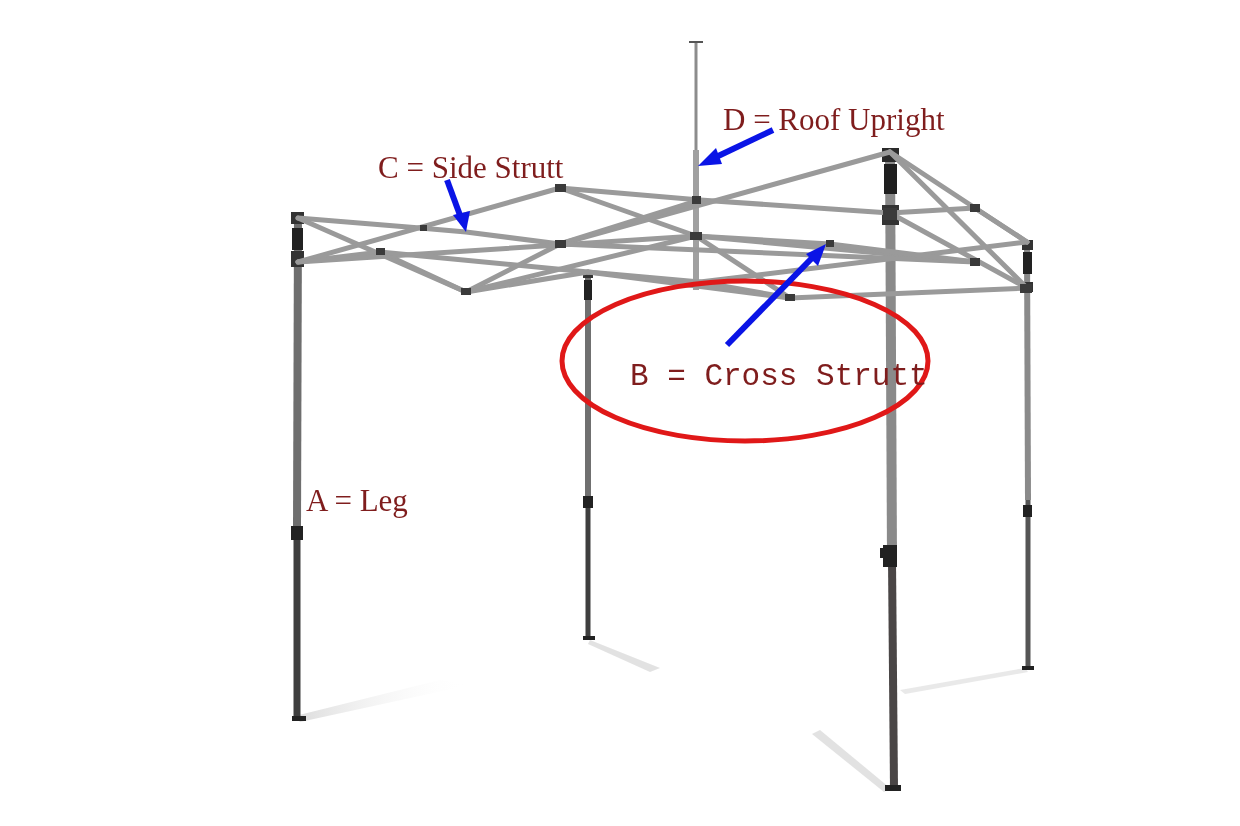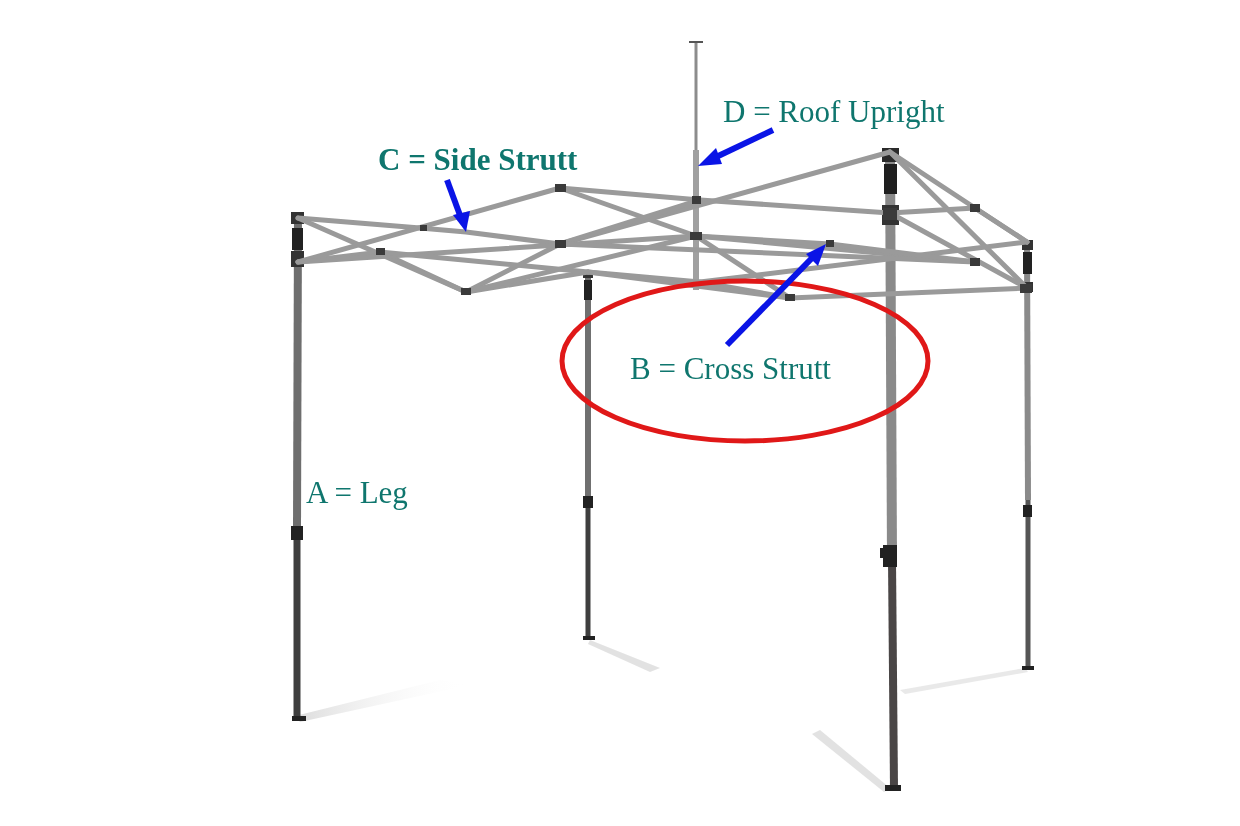--- a/index.html
+++ b/index.html
@@ -1,18 +1,18 @@
 <!DOCTYPE html>
 <html><head>
 <meta charset="utf-8">
 <style>
   html, body { margin:0; padding:0; background:#ffffff; }
   body { width:1240px; height:826px; position:relative; overflow:hidden; font-family:"Liberation Serif", "DejaVu Serif", serif; }
   #diagram { position:absolute; left:0; top:0; width:1240px; height:826px; }
-  .label { position:absolute; color:#0f766e; font-size:31px; white-space:nowrap; line-height:1; font-family:"Liberation Serif", "DejaVu Serif", serif; }
+  .label { position:absolute; color:#7f1d1d; font-size:31px; white-space:nowrap; line-height:1; font-family:"Liberation Serif", "DejaVu Serif", serif;margin-top:8px; }
 </style>
 </head>
 <body>
 
 <svg id="diagram" viewBox="0 0 1240 826" xmlns="http://www.w3.org/2000/svg">
   <defs>
     <linearGradient id="shadowGrad" x1="0" x2="1">
       <stop offset="0" stop-color="#bdbdbd" stop-opacity="0.9"></stop>
       <stop offset="1" stop-color="#ffffff" stop-opacity="0"></stop>
     </linearGradient>
@@ -138,15 +138,15 @@
     </g>
 
     <g>
       <line x1="727" y1="345" x2="814" y2="256" stroke-width="6"></line>
       <polygon points="826,244 806,254 818,266" stroke="none"></polygon>
     </g>
   </g>
 </svg>
 
 <div class="label" style="left:723px; top:96px;">D = Roof Upright</div>
-<div class="label" style="left:378px; top:144px;font-weight:bold;">C = Side Strutt</div>
-<div class="label" style="left:630px; top:353px;">B = Cross Strutt</div>
+<div class="label" style="left:378px; top:144px;">C = Side Strutt</div>
+<div class="label" style="left:630px; top:353px;font-family:Liberation Mono, monospace;">B = Cross Strutt</div>
 <div class="label" style="left:306px; top:477px;">A = Leg</div>
 
 </body></html>

